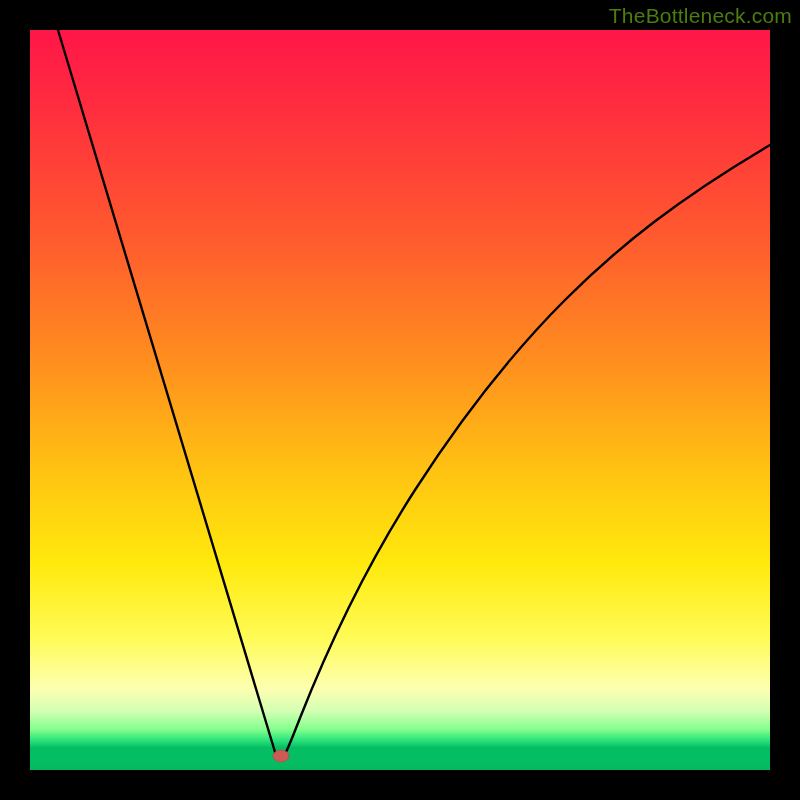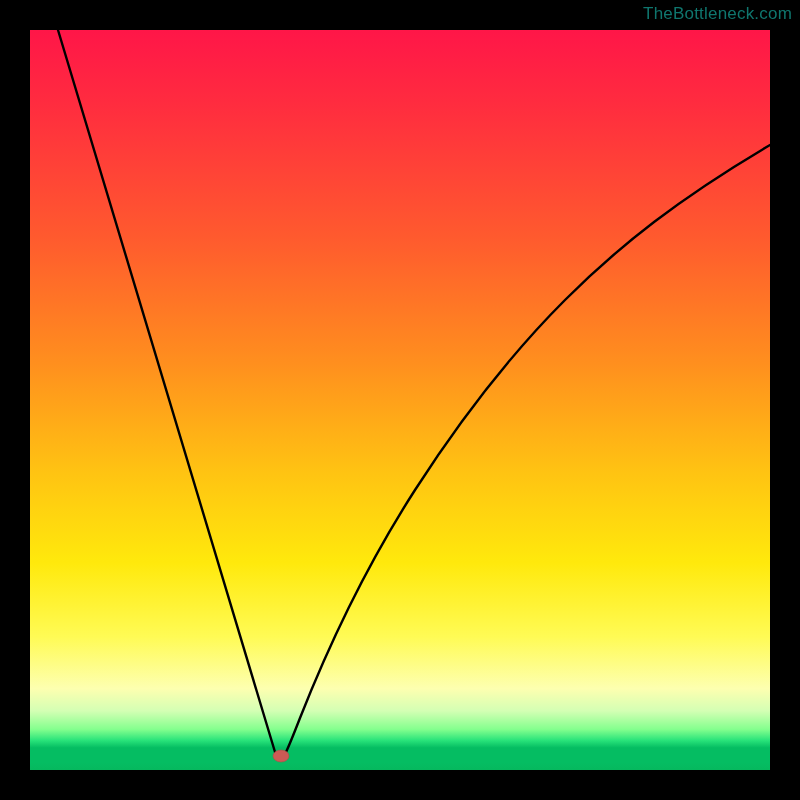--- a/index.html
+++ b/index.html
@@ -59,22 +59,22 @@
   }
   .marker {
     fill: #cc5a55;
     stroke: #b64a47;
     stroke-width: 0.6;
   }
   .watermark {
     position: absolute;
     top: 4px;
     right: 8px;
-    color: #0f766e;
-    font-size: 17px;
+    color: #4d7c0f;
+    font-size: 21px;
     font-weight: 400;
     letter-spacing: 0.2px;
     user-select: none;
   }
 </style>
 </head>
 <body>
 
 <div class="frame">
   <div class="plot-area">

